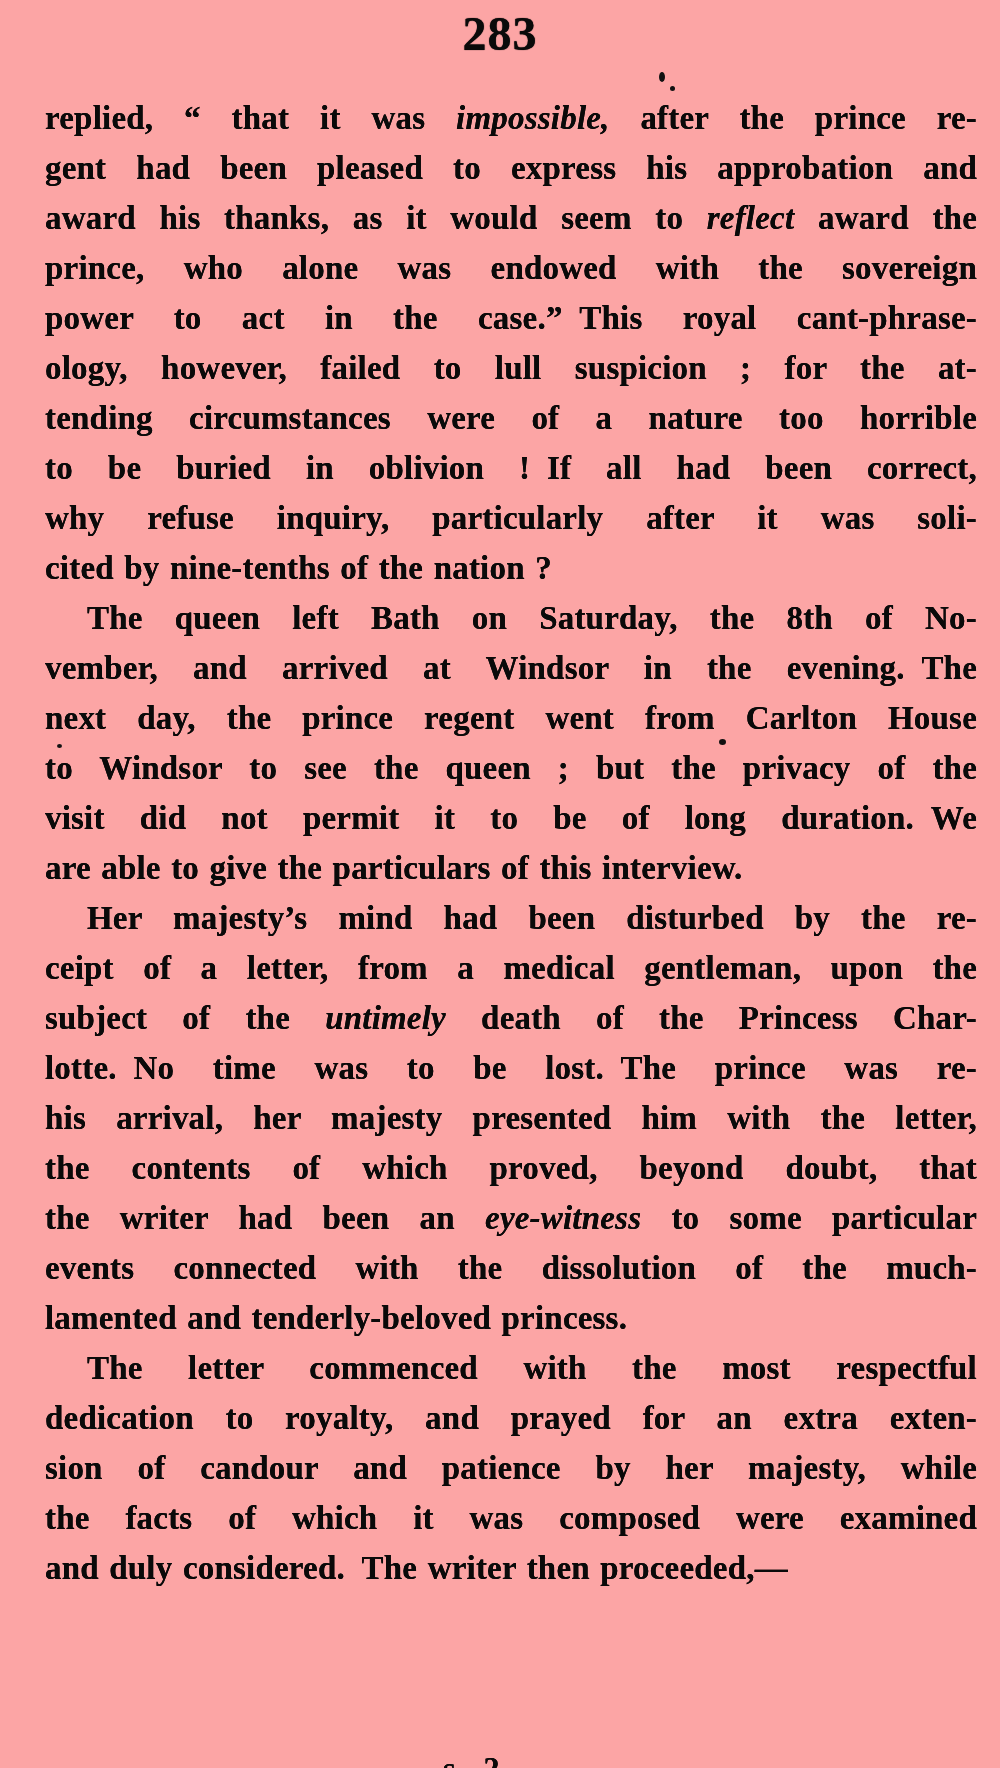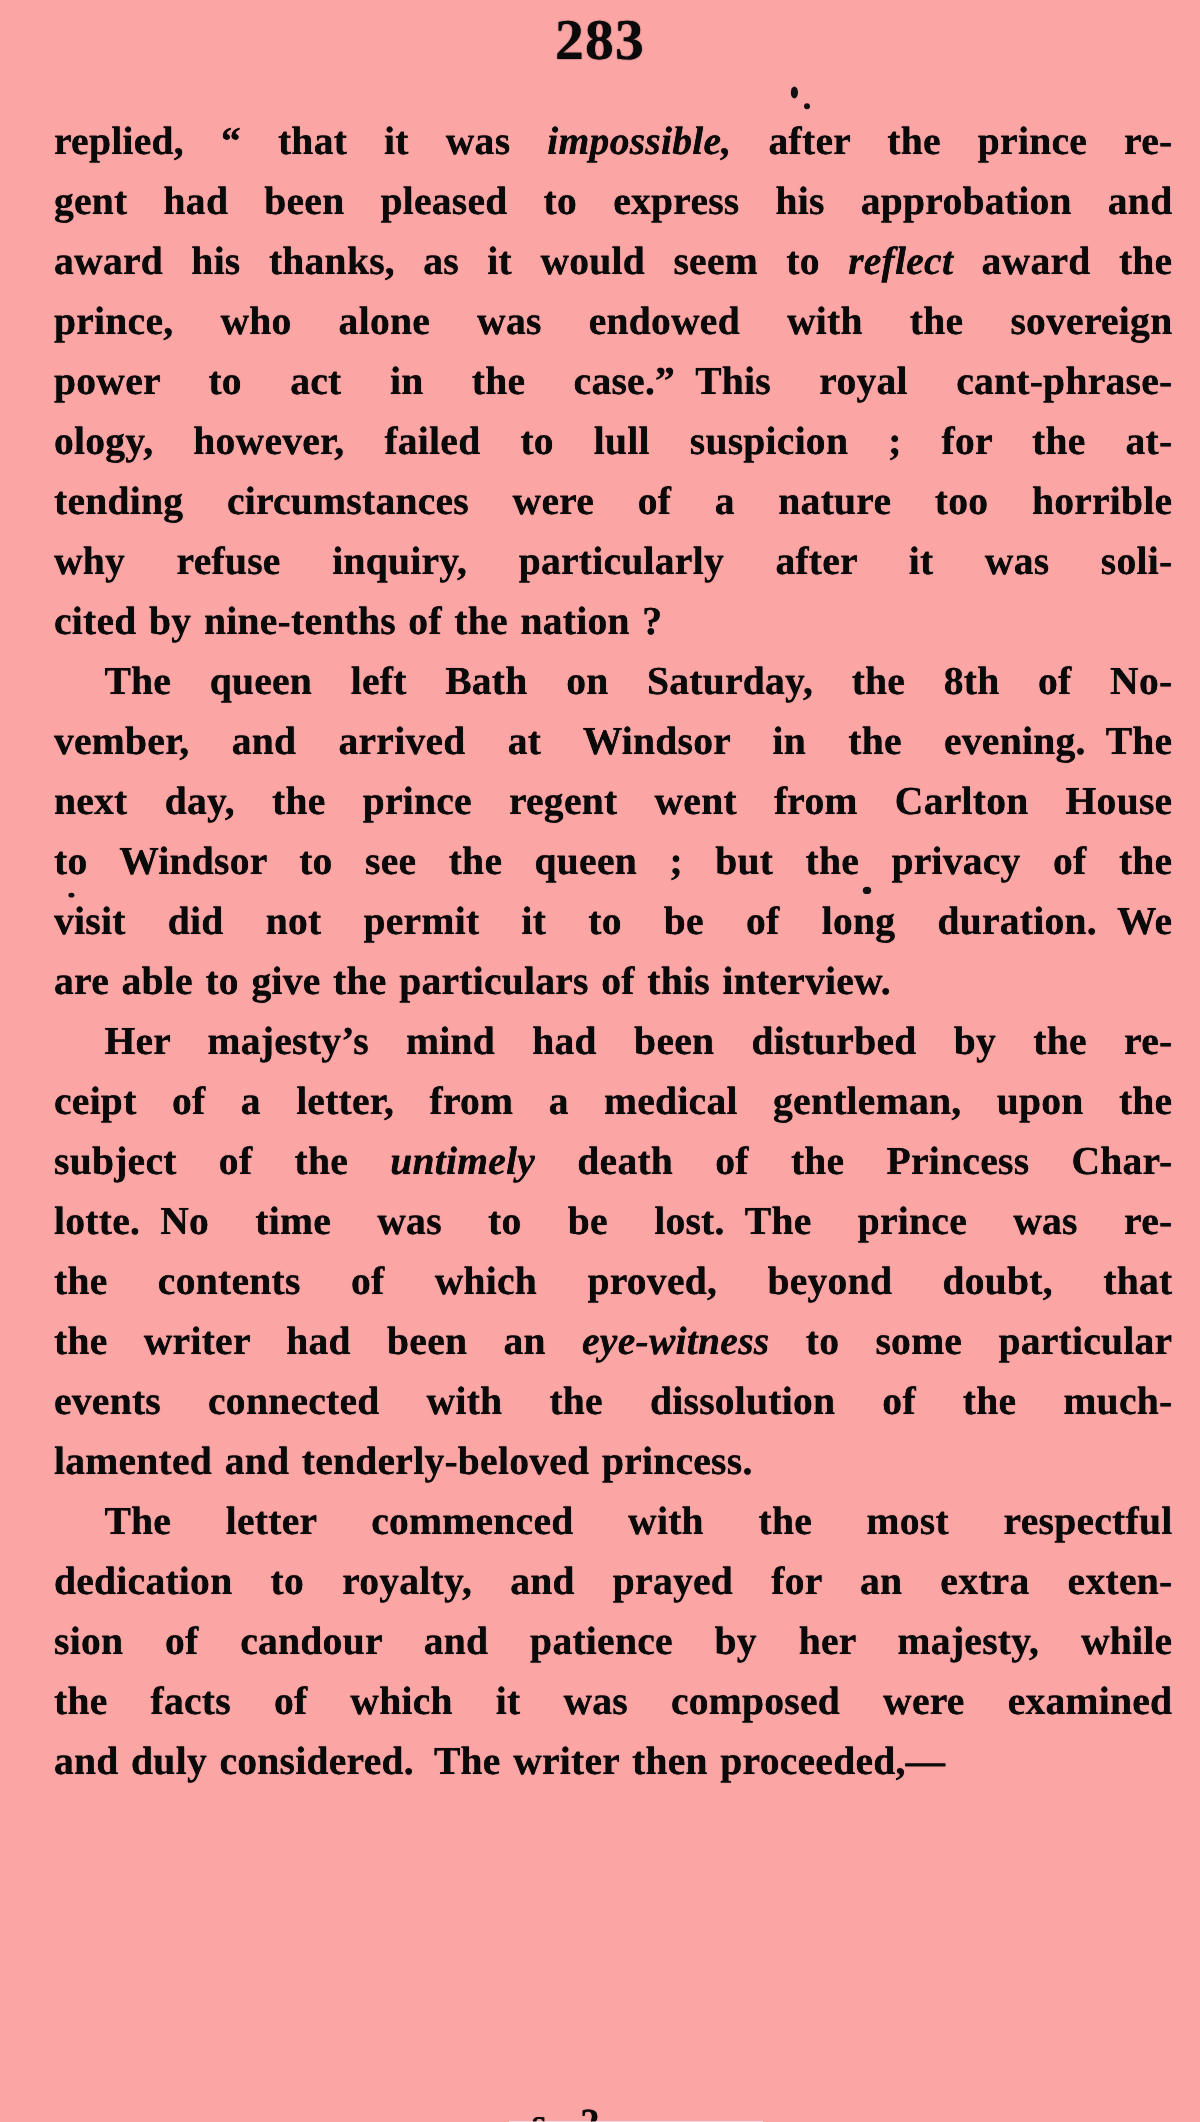--- a/index.html
+++ b/index.html
@@ -76,32 +76,34 @@
   <div class="pagenum">283</div>
 
   <div class="textblock">
       <div class="line"><span>replied, “ that it was </span><em>impossible,</em><span> after the prince re-</span></div>
       <div class="line"><span>gent had been pleased to express his approbation and</span></div>
       <div class="line"><span>award his thanks, as it would seem to </span><em>reflect</em><span> award the</span></div>
       <div class="line"><span>prince, who alone was endowed with the sovereign</span></div>
       <div class="line"><span>power to act in the case.” This royal cant-phrase-</span></div>
       <div class="line"><span>ology, however, failed to lull suspicion ; for the at-</span></div>
       <div class="line"><span>tending circumstances were of a nature too horrible</span></div>
+      <div class="line"><span>to be buried in oblivion ! If all had been correct,</span></div>
       <div class="line"><span>why refuse inquiry, particularly after it was soli-</span></div>
       <div class="line end"><span>cited by nine-tenths of the nation ?</span></div>
       <div class="line indent"><span>The queen left Bath on Saturday, the 8th of No-</span></div>
       <div class="line"><span>vember, and arrived at Windsor in the evening. The</span></div>
       <div class="line"><span>next day, the prince regent went from Carlton House</span></div>
       <div class="line"><span>to Windsor to see the queen ; but the privacy of the</span></div>
       <div class="line"><span>visit did not permit it to be of long duration. We</span></div>
       <div class="line end"><span>are able to give the particulars of this interview.</span></div>
       <div class="line indent"><span>Her majesty’s mind had been disturbed by the re-</span></div>
       <div class="line"><span>ceipt of a letter, from a medical gentleman, upon the</span></div>
       <div class="line"><span>subject of the </span><em>untimely</em><span> death of the Princess Char-</span></div>
       <div class="line"><span>lotte. No time was to be lost. The prince was re-</span></div>
+      <div class="line"><span>his arrival, her majesty presented him with the letter,</span></div>
       <div class="line"><span>the contents of which proved, beyond doubt, that</span></div>
       <div class="line"><span>the writer had been an </span><em>eye-witness</em><span> to some particular</span></div>
       <div class="line"><span>events connected with the dissolution of the much-</span></div>
       <div class="line end"><span>lamented and tenderly-beloved princess.</span></div>
       <div class="line indent"><span>The letter commenced with the most respectful</span></div>
       <div class="line"><span>dedication to royalty, and prayed for an extra exten-</span></div>
       <div class="line"><span>sion of candour and patience by her majesty, while</span></div>
       <div class="line"><span>the facts of which it was composed were examined</span></div>
       <div class="line end"><span>and duly considered. The writer then proceeded,—</span></div>
     </div>

